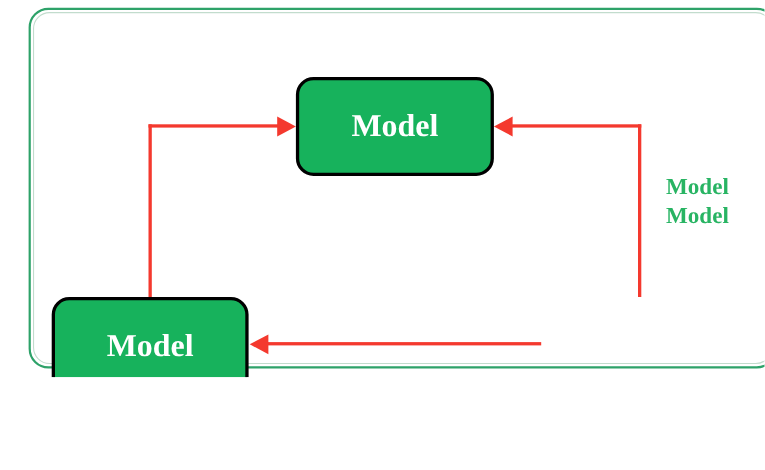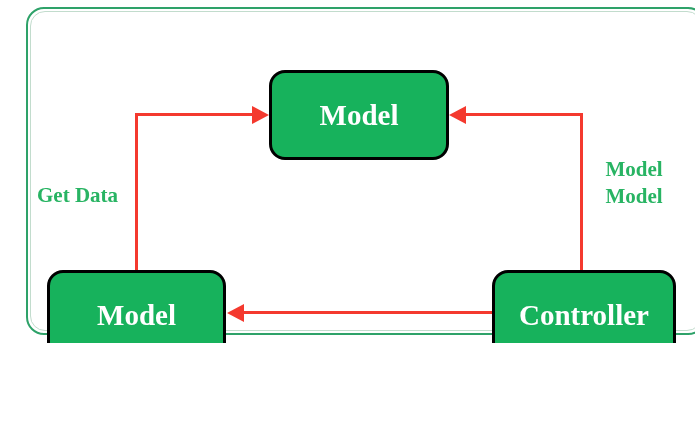--- a/index.html
+++ b/index.html
@@ -100,25 +100,21 @@
 
   <div class="seg" style="left:224px; top:311px; width:249px; height:3px"></div>
   <div class="head head-left" style="left:208px; top:304px"></div>
 
   <div class="node node-model">
     <span>Model</span>
   </div>
   <div class="node node-view">
     <span>Model</span>
   </div>
-  <div class="node node-controller">
-    <span>Controller</span>
-  </div>
 
-  <div class="edge-label label-get-data">Get Data</div>
   <div class="edge-label label-update-data">
     <div>Model</div>
     <div>Model</div>
   </div>
 
   <div class="logo">
     <span class="flip">G</span><span>G</span>
   </div>
 
 </div>

